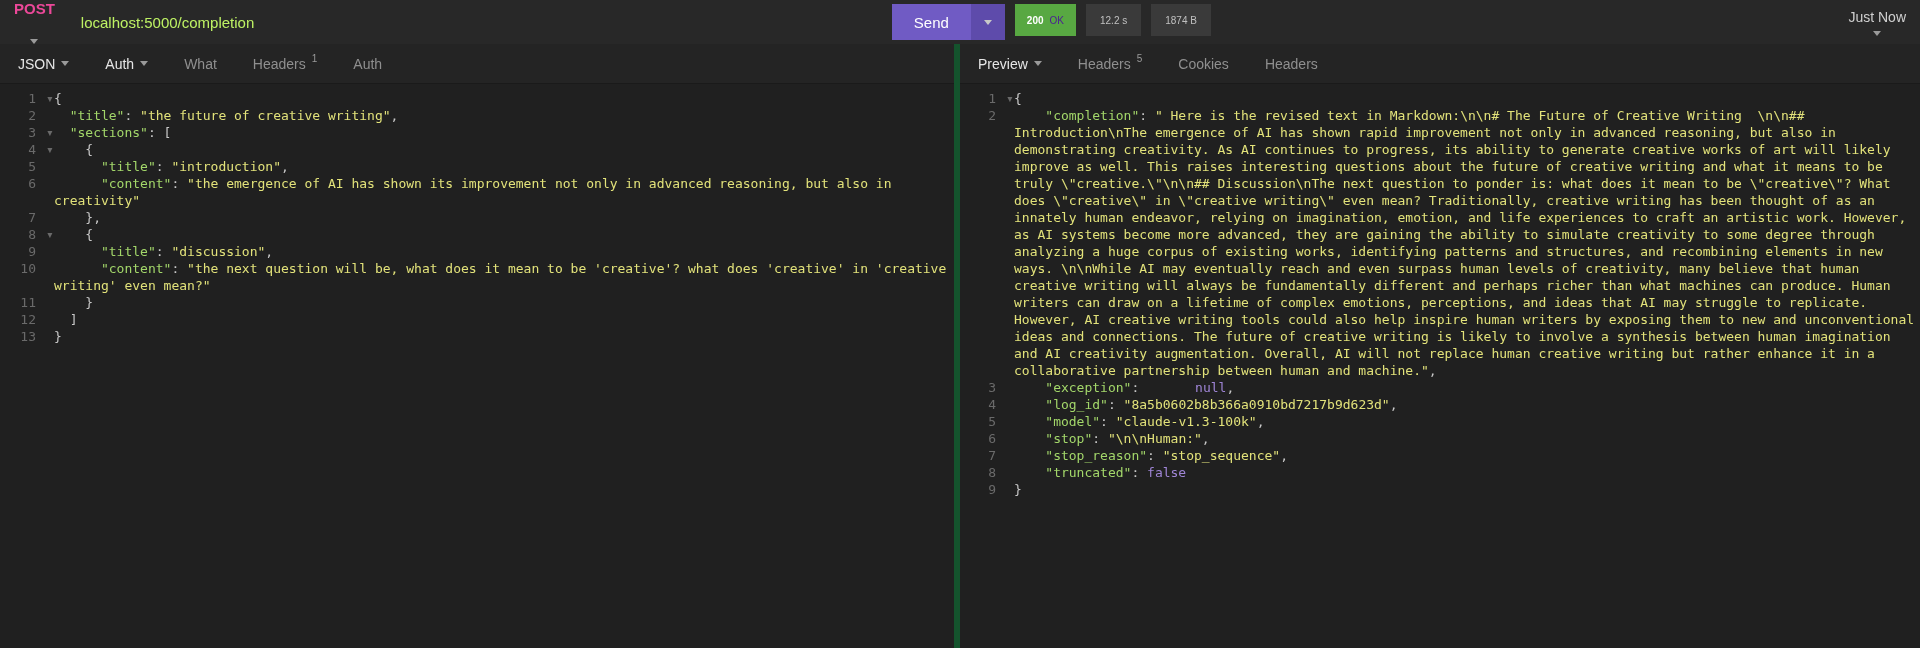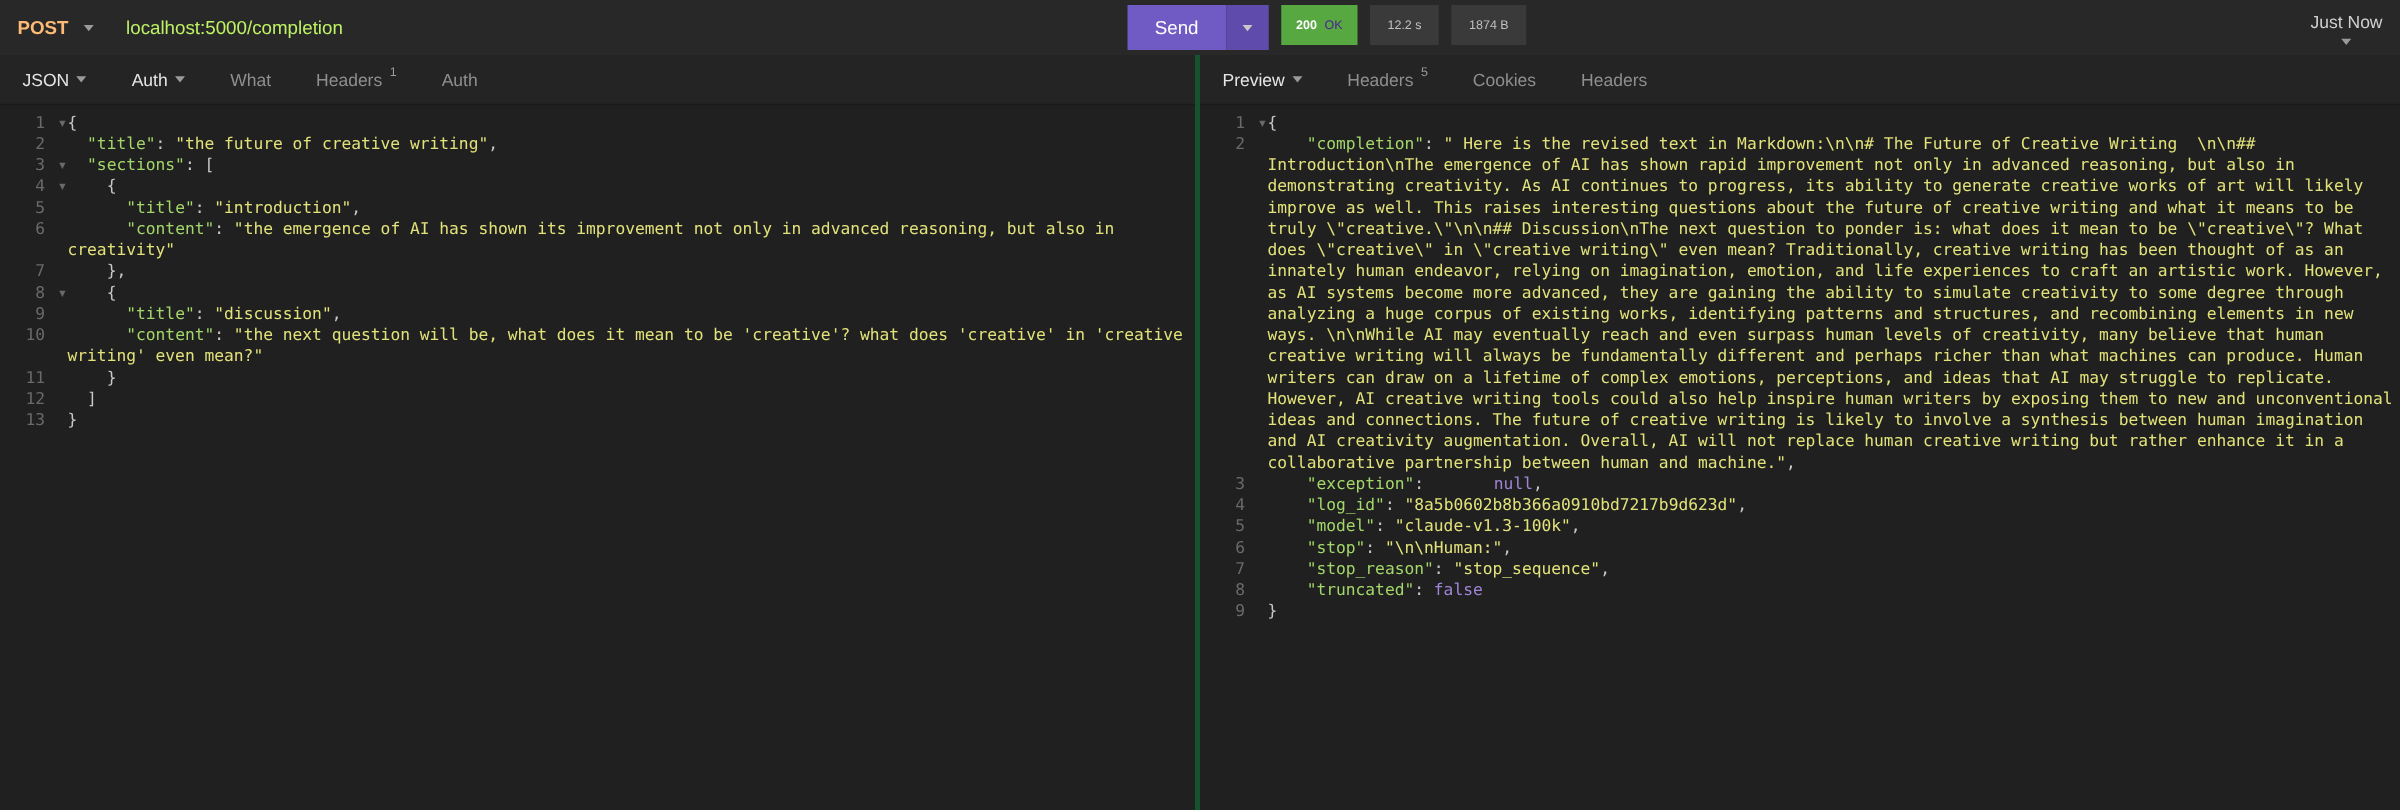--- a/index.html
+++ b/index.html
@@ -13,24 +13,24 @@
 
   .topbar {
     height: 44px;
     background: #282828;
     display: flex;
     align-items: center;
     padding: 0 14px;
     gap: 10px;
   }
   .method {
-    color: #fdba74;
+    color: #ec4899;
     font-weight: 600;
     font-size: 15px;
-    display: flex; align-items: center; gap: 12px;
+    display: flex; align-items: center; gap: 22px; flex-direction: column;
   }
   .caret {
     display: inline-block;
     width: 0; height: 0;
     border-left: 4px solid transparent;
     border-right: 4px solid transparent;
     border-top: 5px solid #9a9a9a;
   }
   .caret.small { border-top-color: #c8c8c8; }
   .url {
@@ -74,21 +74,21 @@
 
   .tabrow {
     height: 40px;
     display: flex;
     background: #242424;
     border-bottom: 1px solid #1a1a1a;
   }
   .left-panel, .right-panel {
     display: flex; flex-direction: column;
   }
-  .left-panel { width: 50%; border-right: 4px solid #14532d; }
+  .left-panel { width: 50%; border-right: 6px solid #14532d; }
   .right-panel { width: 50%; }
 
   .panels {
     display: flex;
     height: calc(648px - 44px);
   }
 
   .tab {
     padding: 0 18px;
     display: flex; align-items: center; gap: 6px;

